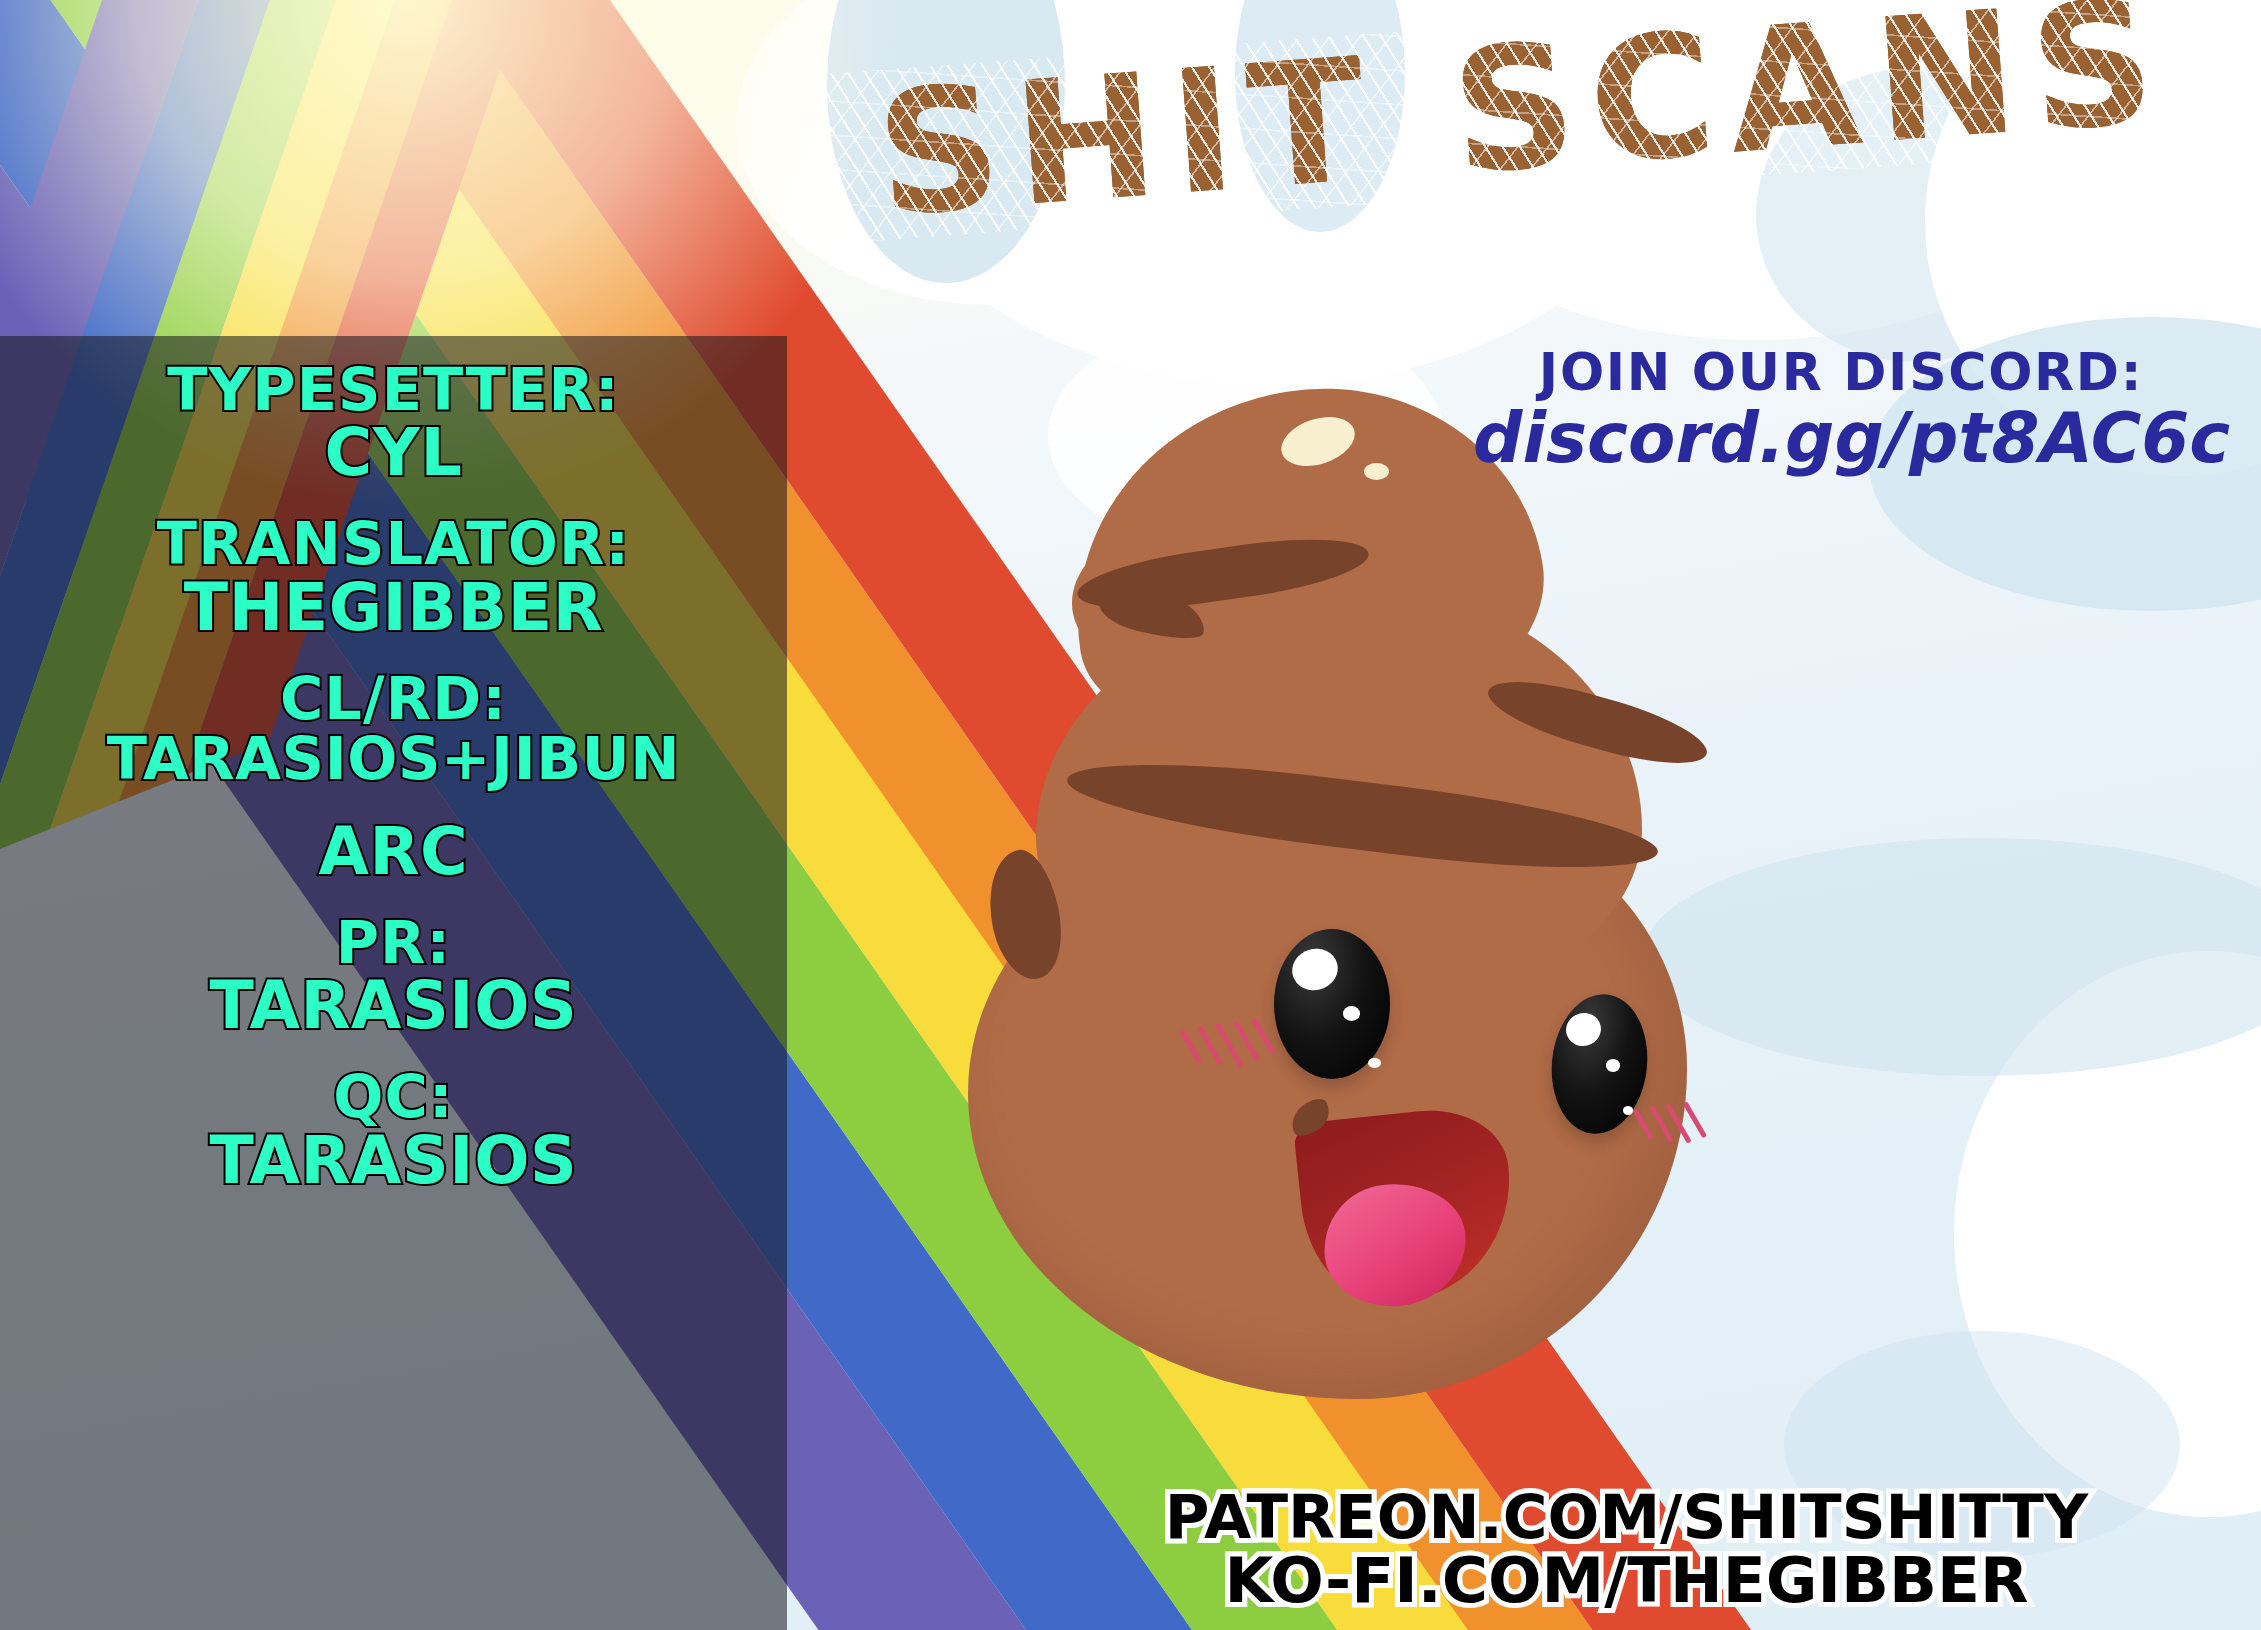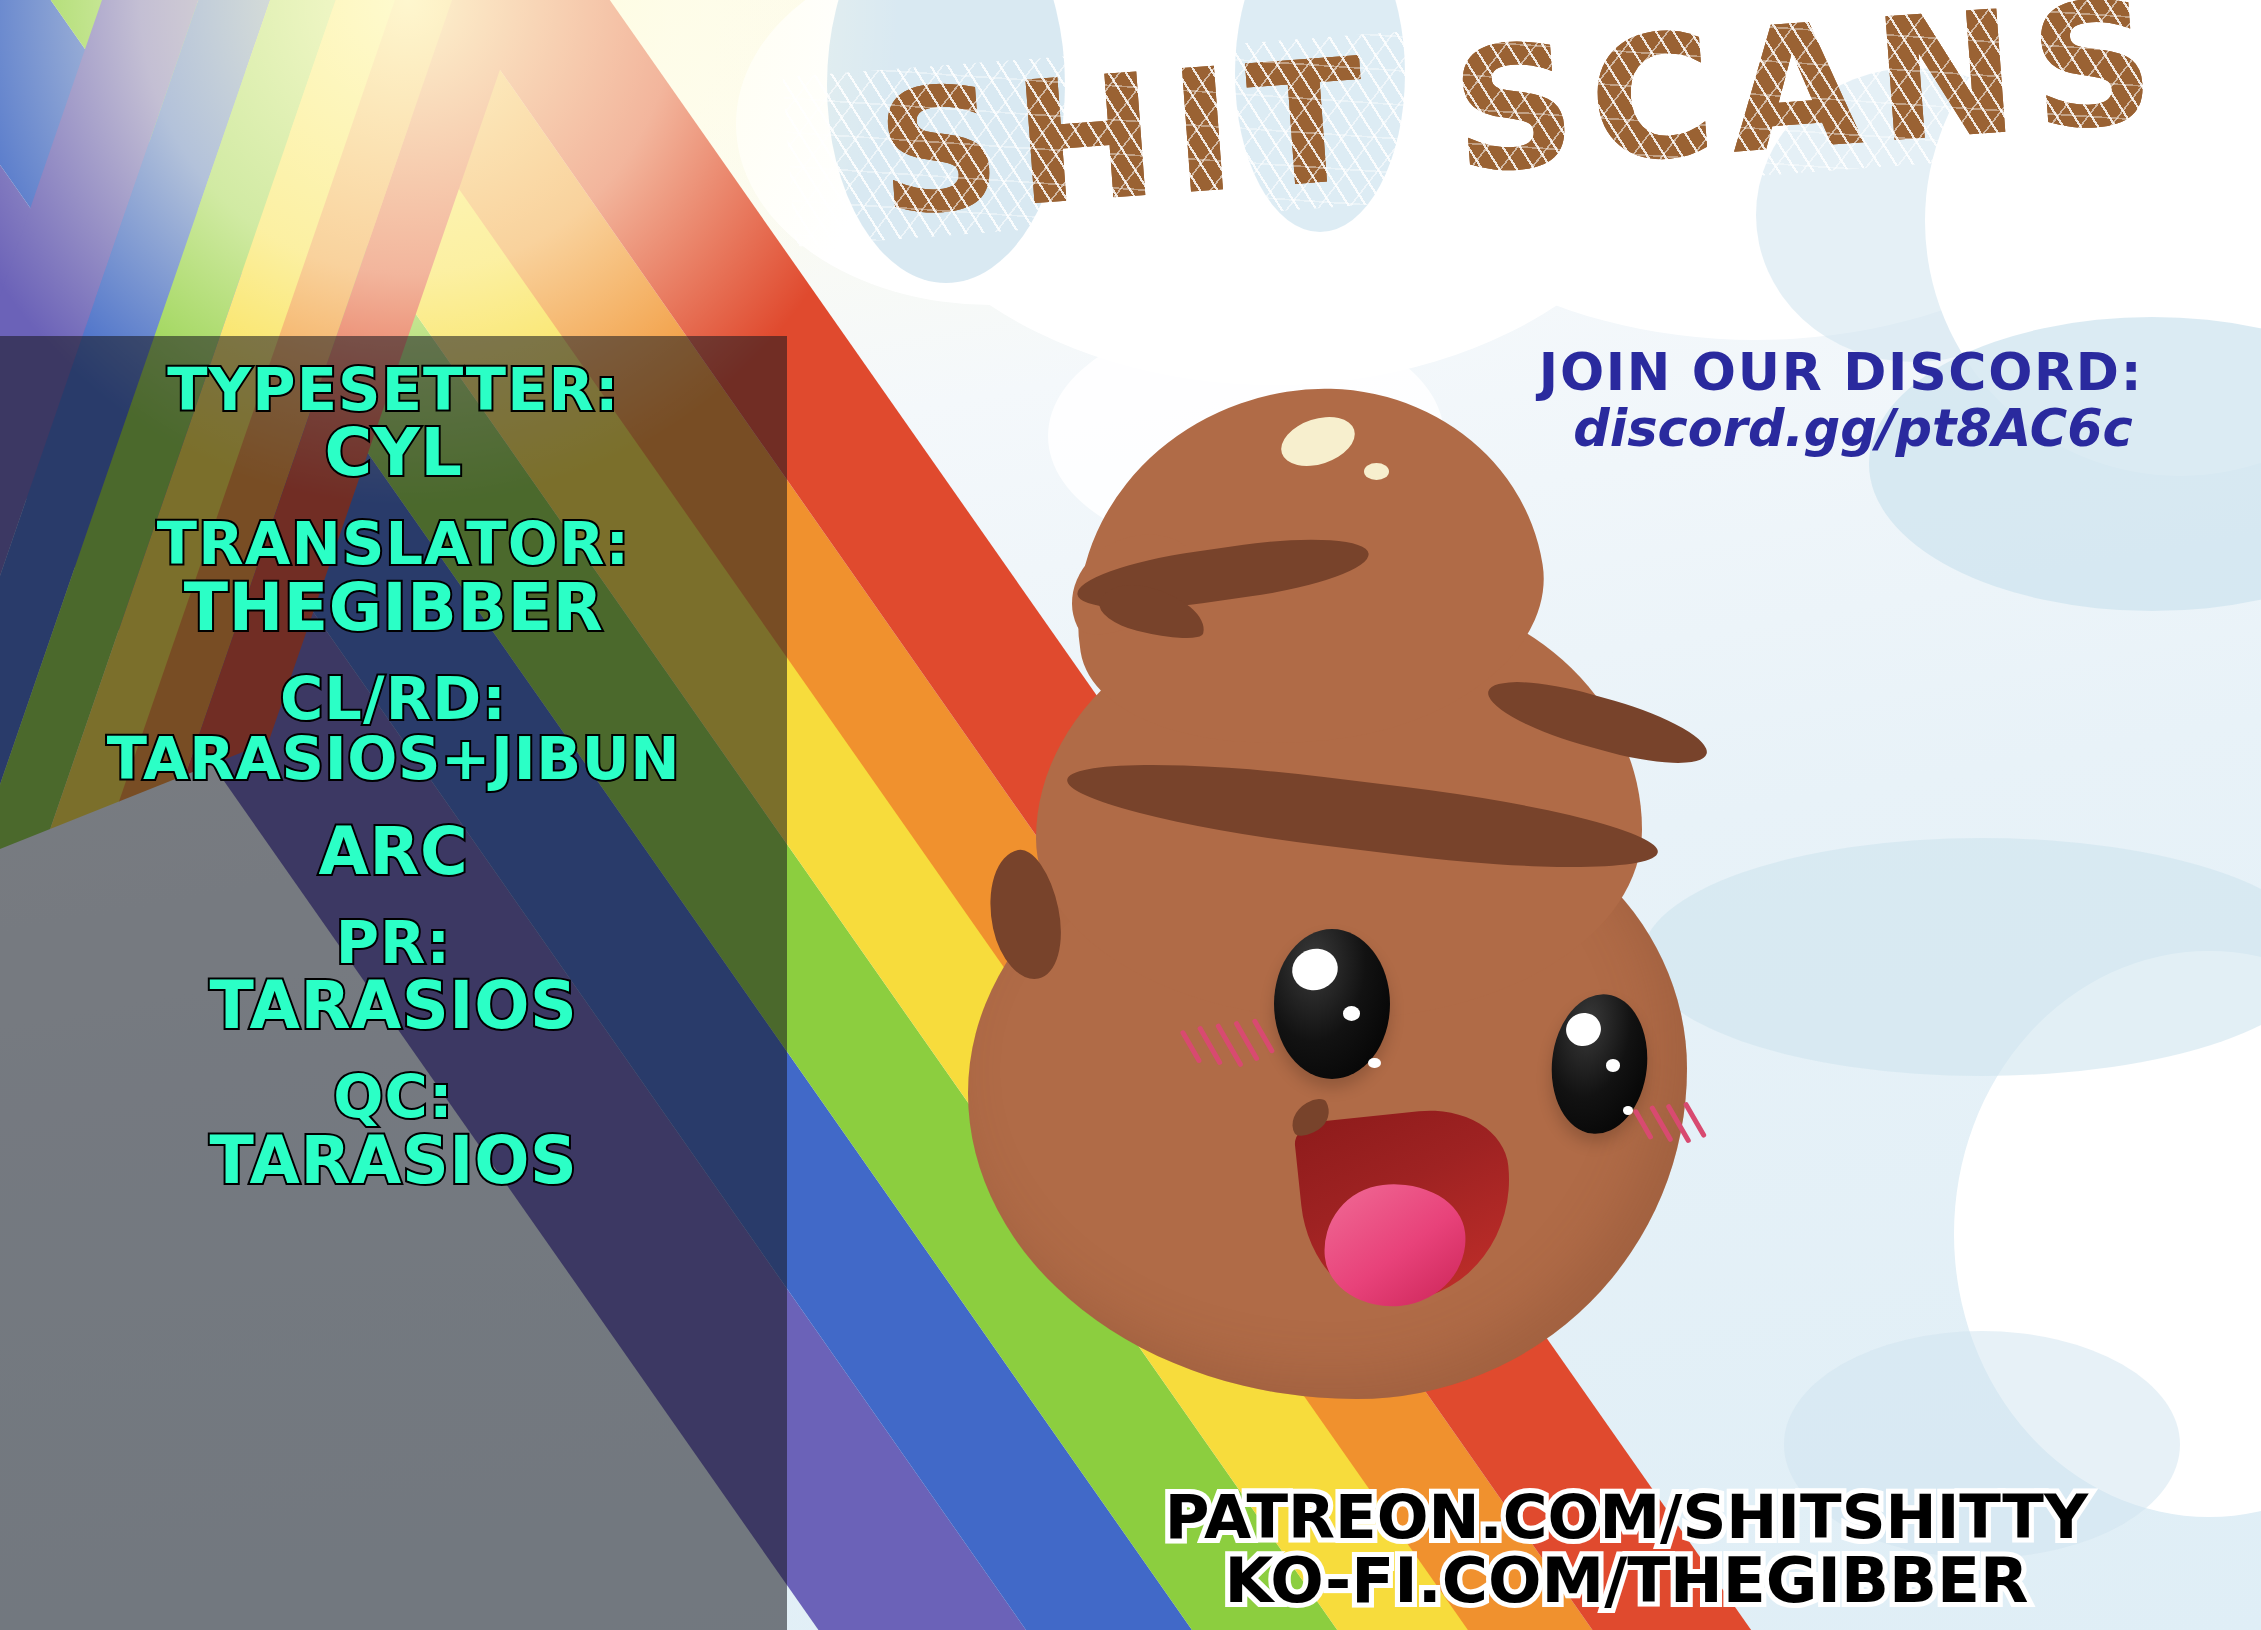--- a/index.html
+++ b/index.html
@@ -71,21 +71,21 @@
   }
 
   
   .discord{
     position:absolute;right:52px;top:345px;width:736px;
     text-align:center;color:#2A2A9E;
     font-family:"DejaVu Sans", sans-serif;
     line-height:1.05;
   }
   .discord .l1{font-size:52px;font-weight:600;letter-spacing:1.7px;}
-  .discord .l2{font-size:51px;font-weight:700;font-style:italic;letter-spacing:0px;margin-top:2.3px;margin-left:24px;}
+  .discord .l2{font-size:69px;font-weight:700;font-style:italic;letter-spacing:0px;margin-top:2.3px;}
   .discord .l3{font-size:62px;font-weight:600;font-style:italic;margin-top:1.1px;}
 
   
   .panel{
     position:absolute;left:0;top:336px;width:787px;height:1295px;
     background:rgba(22,22,30,0.55);
     display:flex;flex-direction:column;
     align-items:center;justify-content:flex-start;
     padding-top:24px;
   }

